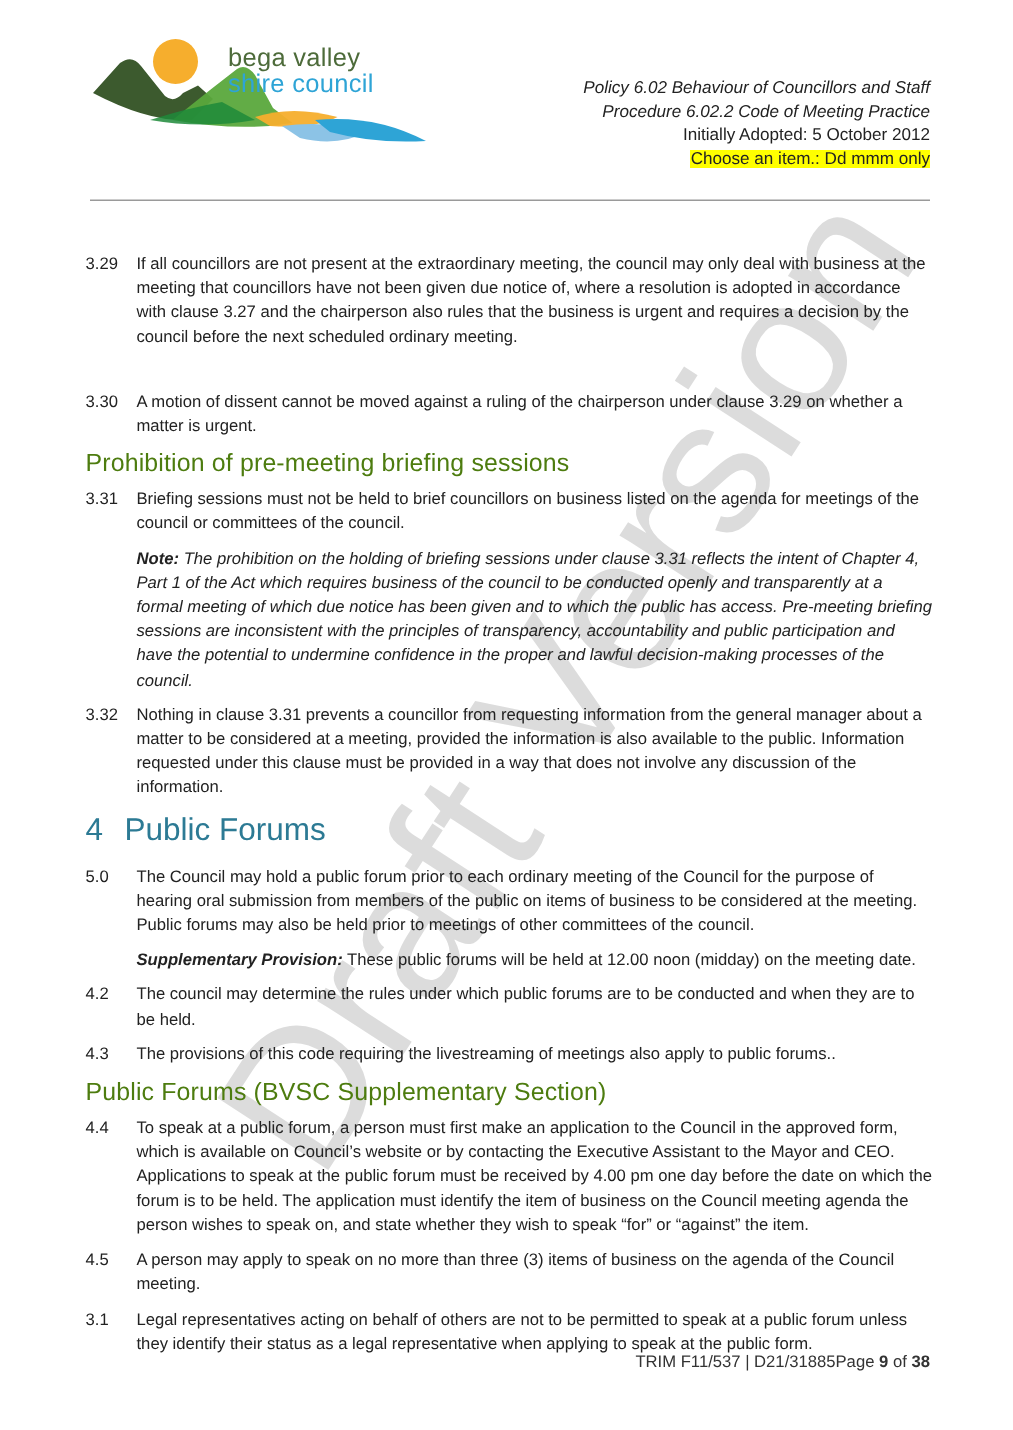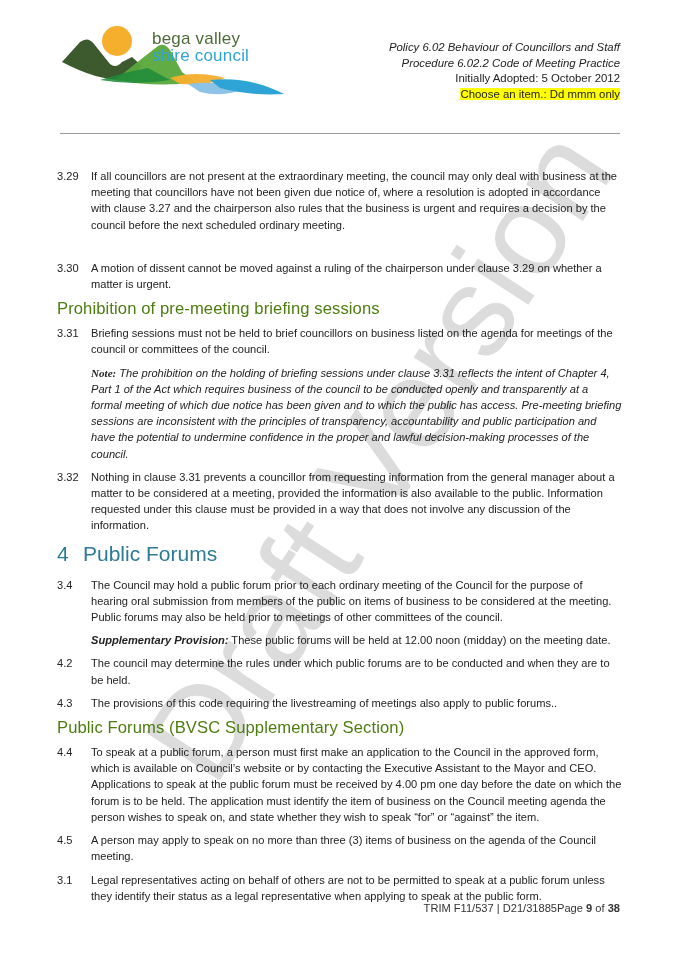--- a/index.html
+++ b/index.html
@@ -5,33 +5,33 @@
   html, body { margin:0; padding:0; background:#ffffff; }
   body { width:675px; height:953px; position:relative; overflow:hidden;
          font-family:"Liberation Sans", sans-serif; color:#1f1f1f; }
   .page { position:absolute; left:0; top:0; width:675px; height:693px; }
 
   
   .logo { position:absolute; left:60px; top:22px; width:230px; height:75px; }
   .logo-text { position:absolute; left:152px; top:30px; line-height:17px; font-size:17px; }
   .logo-line1 { color:#4d6b3a; letter-spacing:0.2px; }
   .logo-line2 { color:#2ea4d6; letter-spacing:0.2px; }
-  .hdr-right { position:absolute; right:55px; top:40px; text-align:right; font-size:11.4px; line-height:15.6px; color:#222; }
+  .hdr-right { position:absolute; right:55px; top:52px; text-align:right; font-size:11.4px; line-height:15.6px; color:#222; }
   .hdr-right .it { font-style:italic; }
   .hl { background:#ffff00; }
   .hdr-rule { position:absolute; left:60px; right:55px; top:133px; height:0; border-top:1.5px solid #9a9a9a; }
 
   
   .content { position:absolute; left:57px; top:168px; width:565px; font-size:11.1px; line-height:16.2px; color:#222; }
   .clause { display:flex; margin-bottom:7px; }
   .clause .num { width:34px; flex:0 0 34px; }
   .clause .txt { flex:1; }
   .gap-big { height:20px; }
   .note { margin-left:34px; margin-bottom:7px; font-style:italic; }
-  .note b { font-weight:bold;font-family:Liberation Serif, serif; }
+  .note b { font-weight:bold; }
   .supp { margin-left:34px; margin-bottom:7px; }
   .supp b { font-style:italic; font-weight:bold; }
   .h2 { color:#4d7c0f; font-size:16.6px; line-height:20px; margin:2px 0 6px 0; font-weight:normal; letter-spacing:0.1px; }
   .h1 { color:#2c7a94; font-size:21px; line-height:26px; margin:5px 0 10px 0; font-weight:normal; display:flex; }
   .h1 .num { width:26px; flex:0 0 26px; }
 
   
   .watermark { position:absolute; left:40px; top:440px; font-size:128px; color:rgba(150,150,150,0.33);
                transform:rotate(-57deg); transform-origin:center; font-family:"Liberation Sans", sans-serif;
                white-space:nowrap; pointer-events:none; width:600px; text-align:center; }
@@ -93,21 +93,21 @@
       <span class="num">3.32</span>
       <span class="txt">Nothing in clause 3.31 prevents a councillor from requesting information from the general manager about a matter to be considered at a meeting, provided the information is also available to the public. Information requested under this clause must be provided in a way that does not involve any discussion of the information.</span>
     </div>
 
     <div class="h1">
       <span class="num">4</span>
       <span>Public Forums</span>
     </div>
 
     <div class="clause">
-      <span class="num">3.4</span>
+      <span class="num">5.0</span>
       <span class="txt">The Council may hold a public forum prior to each ordinary meeting of the Council for the purpose of hearing oral submission from members of the public on items of business to be considered at the meeting. Public forums may also be held prior to meetings of other committees of the council.</span>
     </div>
     <div class="supp"><b>Supplementary Provision:</b><span> These public forums will be held at 12.00 noon (midday) on the meeting date.</span></div>
 
     <div class="clause">
       <span class="num">4.2</span>
       <span class="txt">The council may determine the rules under which public forums are to be conducted and when they are to be held.</span>
     </div>
     <div class="clause">
       <span class="num">4.3</span>

